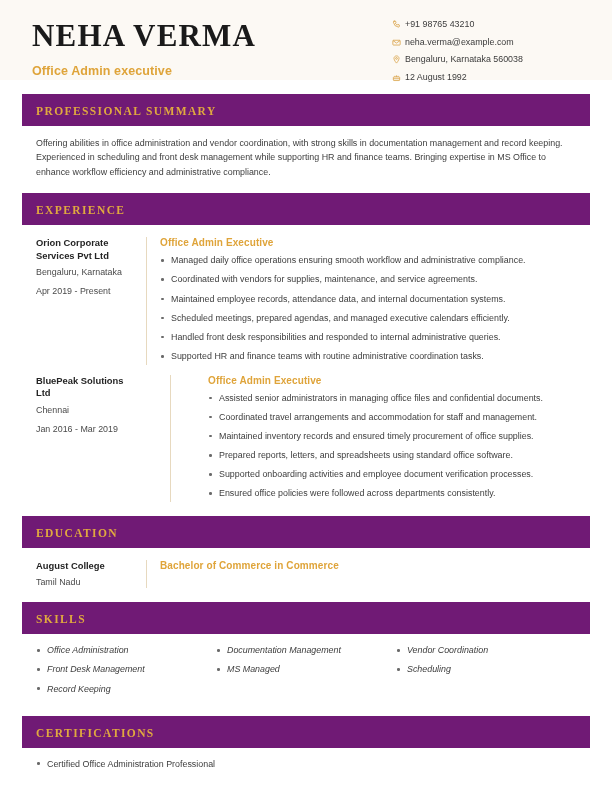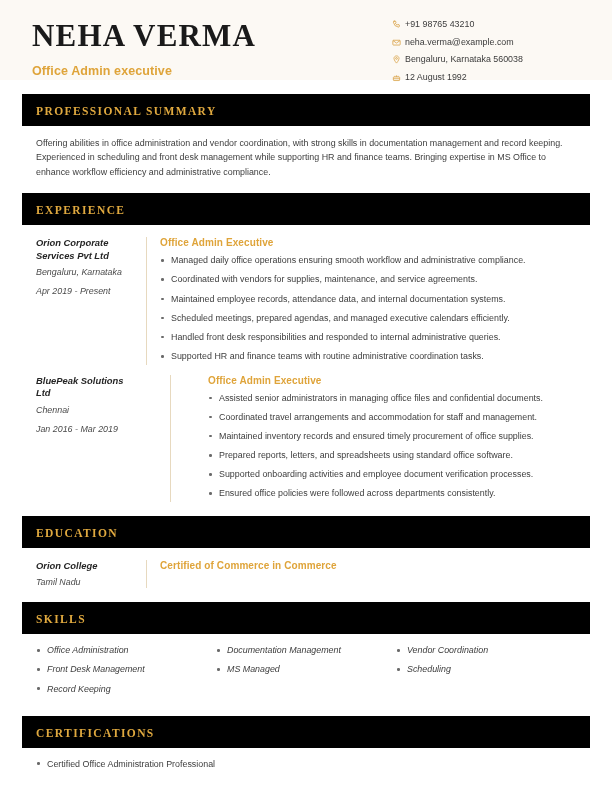--- a/index.html
+++ b/index.html
@@ -75,21 +75,21 @@
     flex: 0 0 13px;
   }
   .contact-icon svg { display: block; }
   .contact-text { white-space: nowrap; }
 
   
   .section {
     margin: 0 22px;
   }
   .section-band {
-    background: #000000;
+    background: #701a75;
     padding: 7px 0 7px 14px;
     margin-top: 14px;
   }
   .section-title {
     font-family: "Liberation Serif", serif;
     font-weight: bold;
     font-size: 11.5px;
     letter-spacing: 1.4px;
     color: #e0a93f;
   }
@@ -110,21 +110,20 @@
     display: flex;
     align-items: stretch;
     margin-top: 2px;
   }
   .entry + .entry { margin-top: 10px; gap: 24px; }
   .entry-left {
     width: 110px;
     flex: 0 0 110px;
     padding-right: 10px;
     box-sizing: border-box;
-    font-style: italic;
   }
   .org-name {
     font-size: 9.4px;
     font-weight: bold;
     color: #252525;
     line-height: 1.33;
   }
   .org-meta {
     font-size: 8.9px;
     color: #4a4a4a;
@@ -352,26 +351,26 @@
     </div>
   </div>
 
   <div class="section">
     <div class="section-band">
       <span class="section-title">EDUCATION</span>
     </div>
     <div class="section-body">
       <div class="entry">
         <div class="entry-left">
-          <div class="org-name">Orion College</div>
+          <div class="org-name">August College</div>
           <div class="org-meta">Tamil Nadu</div>
         </div>
         <div class="entry-divider"></div>
         <div class="entry-right">
-          <div class="role-title">Certified of Commerce in Commerce</div>
+          <div class="role-title">Bachelor of Commerce in Commerce</div>
         </div>
       </div>
     </div>
   </div>
 
   <div class="section">
     <div class="section-band">
       <span class="section-title">SKILLS</span>
     </div>
     <div class="section-body">

